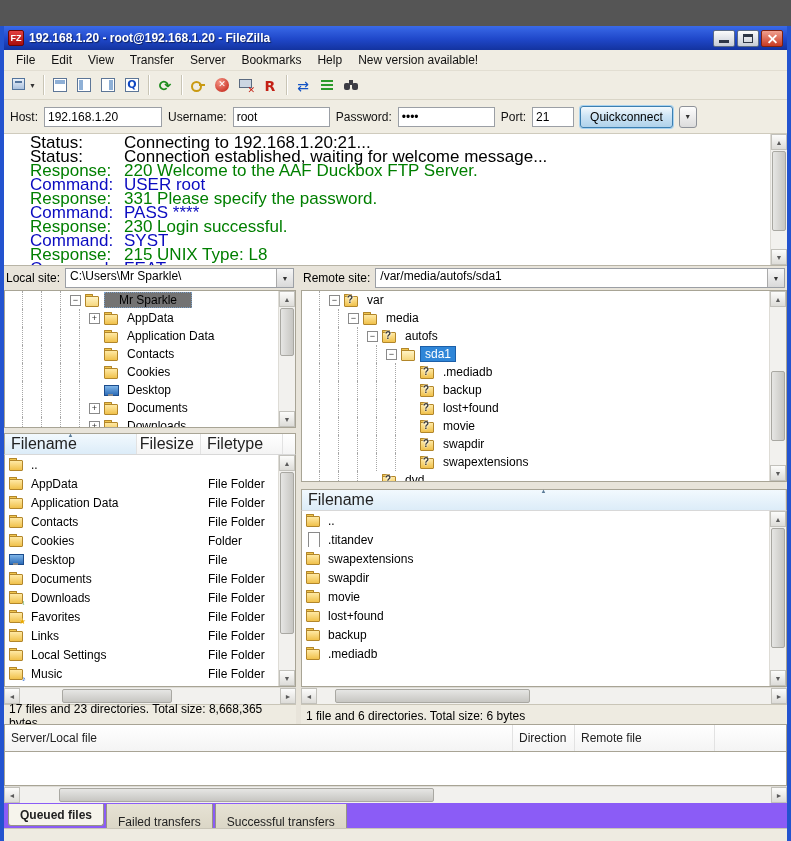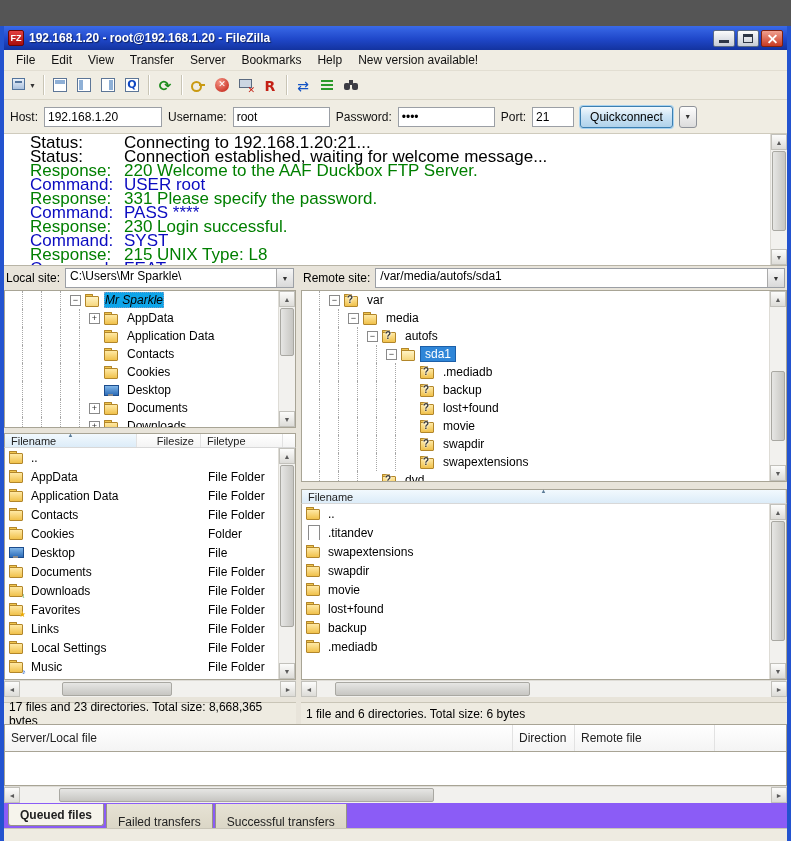--- a/index.html
+++ b/index.html
@@ -127,24 +127,24 @@
   .hgap5{height:5px;flex:none;} .hgap7{height:7px;flex:none;}
 
   .trow{display:flex;align-items:center;height:18px;white-space:nowrap;padding-left:8px;}
   .guide{width:19px;flex:none;align-self:stretch;position:relative;}
   .guide::before{content:"";position:absolute;left:9px;top:0;bottom:0;border-left:1px dotted #a7a7a7;}
   .expbox{width:11px;height:11px;flex:none;border:1px solid #8a8a8a;background:#fff;
     font-size:9px;line-height:9px;text-align:center;color:#333;margin-right:3px;}
   .expspace{width:14px;flex:none;}
   .tlabel{padding:1px 4px;}
   .sel-active{background:#2f86d8;color:#fff;border:1px solid #1c5fa8;padding:0 4px;}
-  .sel-inactive{background:#0ea5e9;border:1px dotted #7aa0c8;padding:0 0;color:#000;font-style:italic;}
-
-  
-  .list-header{height:15px;flex:none;display:flex;background:#fff;border:1px solid #a8a495;border-bottom:1px solid #d8d8d8;font-size:11px;}
+  .sel-inactive{background:#737373;border:1px dotted #7aa0c8;padding:0 14px;color:#000;}
+
+  
+  .list-header{height:22px;flex:none;display:flex;background:#fff;border:1px solid #a8a495;border-bottom:1px solid #d8d8d8;font-size:16px;}
   .hcell{display:flex;align-items:center;padding:0 6px;border-right:1px solid #e2e2e2;
     background:linear-gradient(#ffffff,#f4f4f4);position:relative;color:#222;}
   .hcell.sorted{background:linear-gradient(#f2f9fe,#dcecf8);}
   .hcell.sorted::after{content:"▲";position:absolute;top:-2px;left:50%;transform:translateX(-50%);
     font-size:6px;color:#5a7a96;}
   .local-header .hcell:nth-child(1){width:132px;}
   .local-header .hcell:nth-child(2){width:64px;justify-content:flex-end;}
   .local-header .hcell:nth-child(3){width:82px;align-items:center;}
   .local-header .hfill{flex:1;border-right:none;}
   .remote-header .hcell:nth-child(1){flex:1;}

